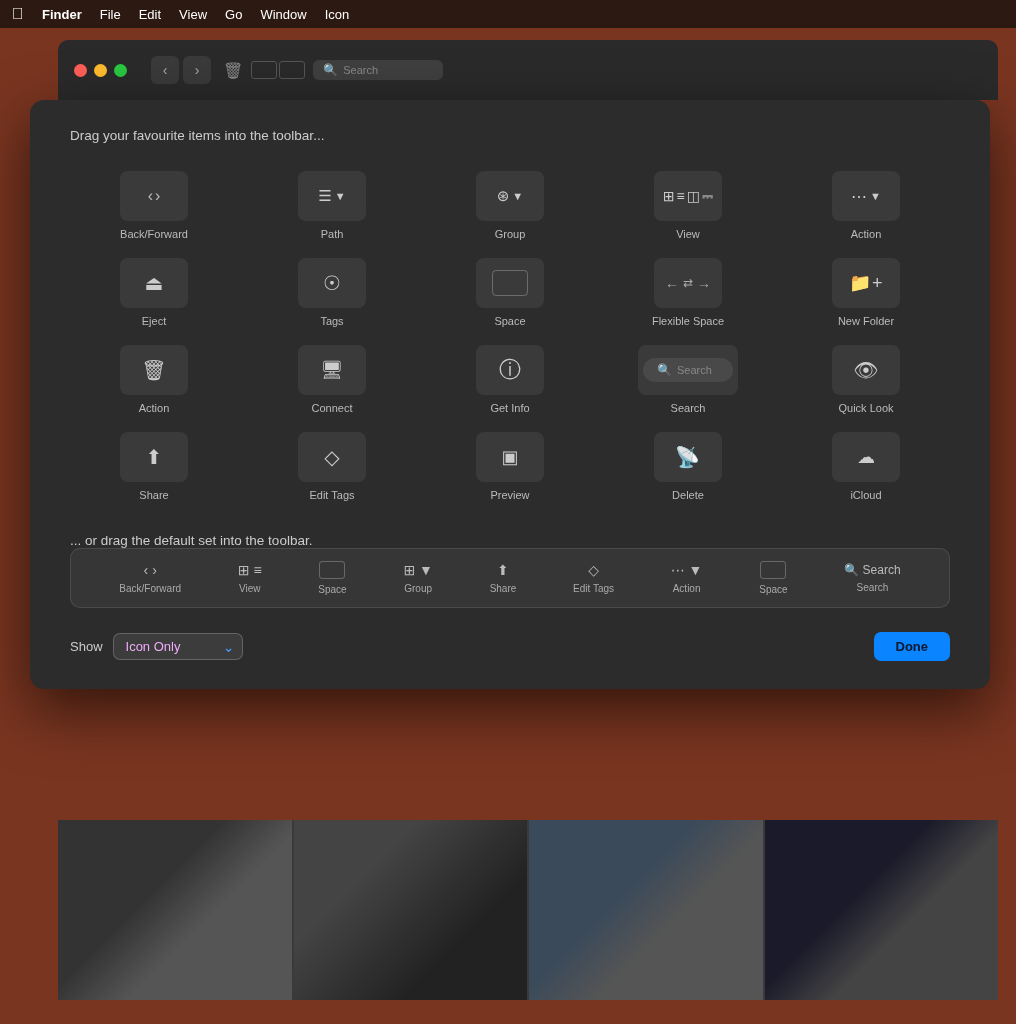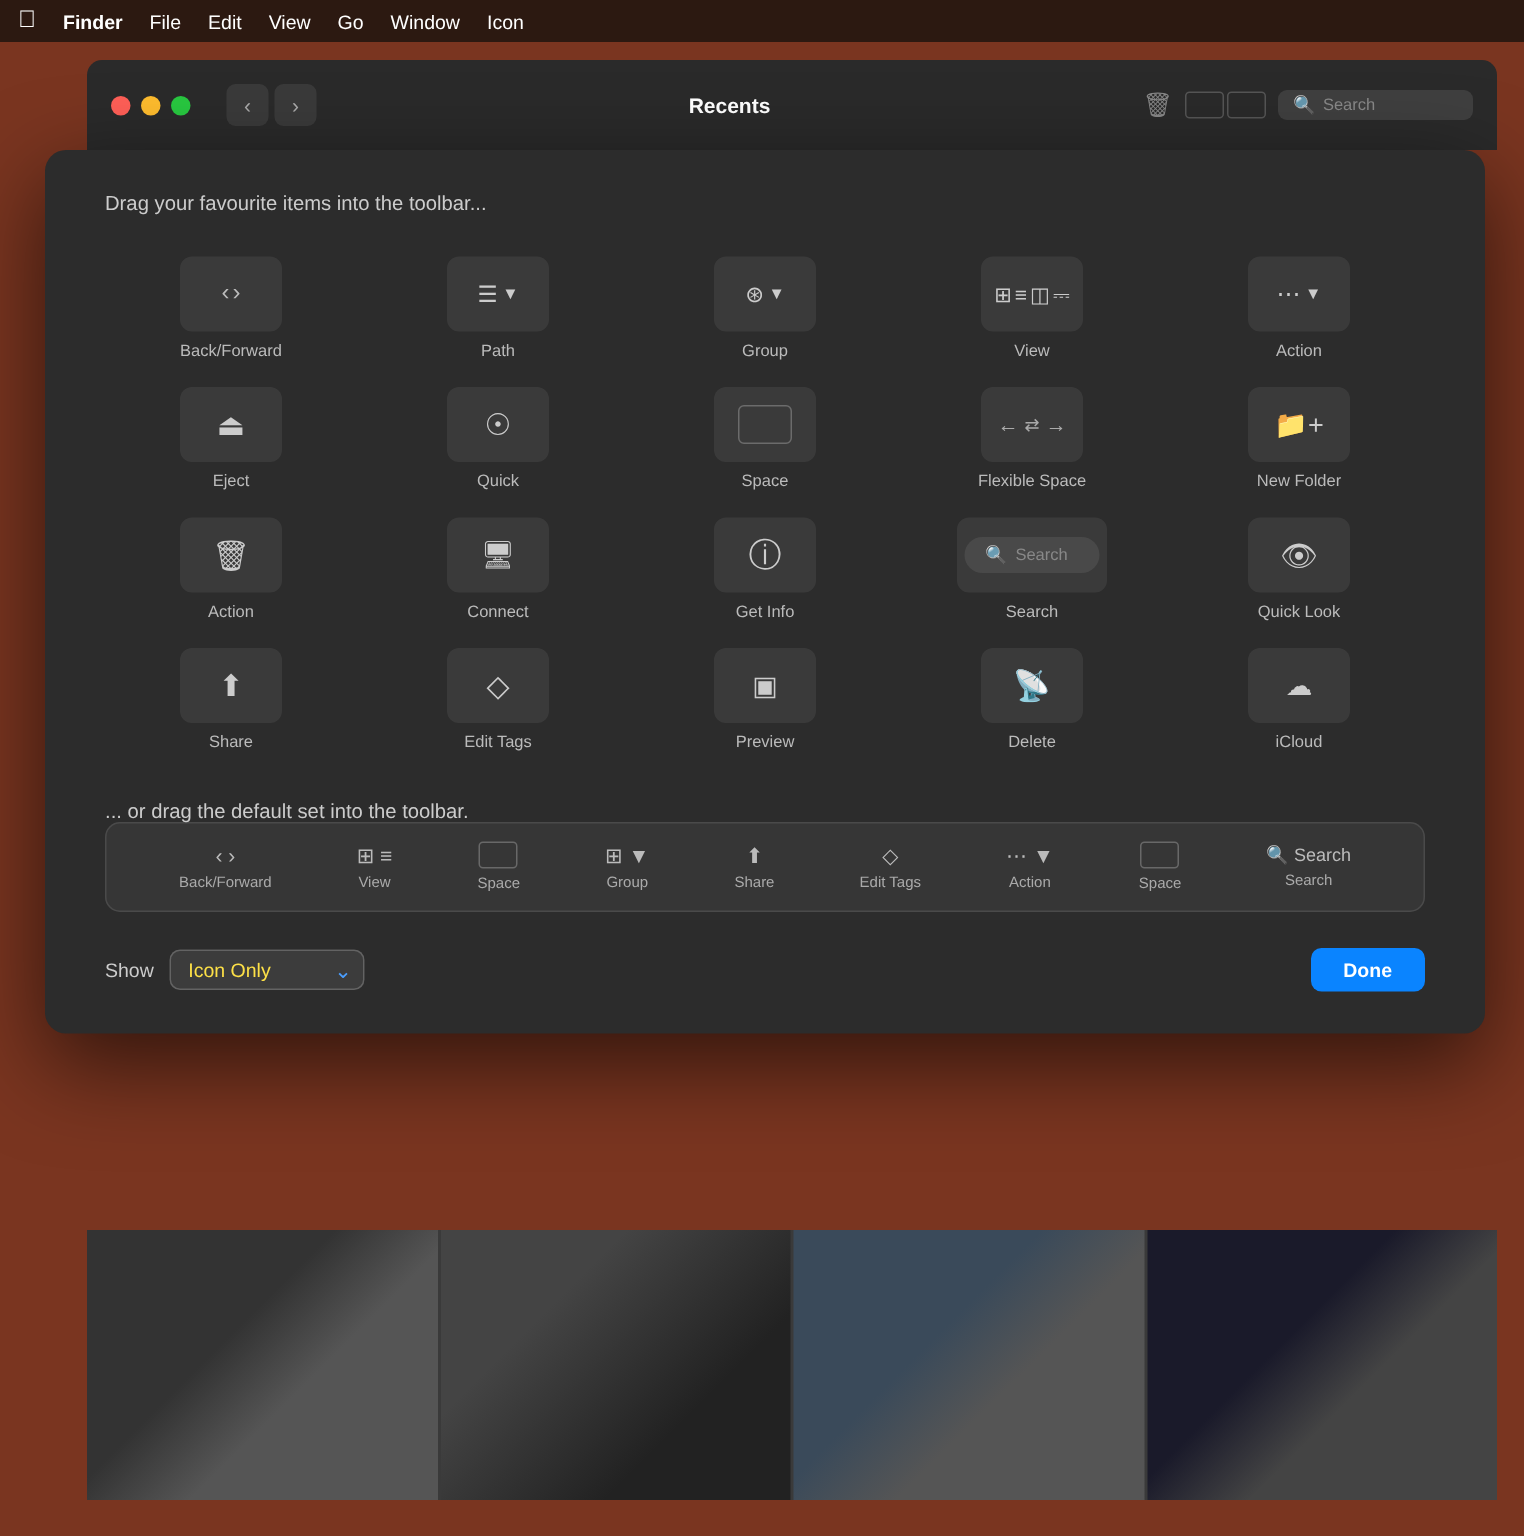--- a/index.html
+++ b/index.html
@@ -200,39 +200,39 @@
     .show-dropdown {
       position: relative;
       display: flex;
       align-items: center;
     }
 
     .show-dropdown-box {
       background: rgba(255,255,255,0.08);
       border: 1px solid rgba(255,255,255,0.2);
       border-radius: 7px;
-      color: #fde047;
+      color: #f0abfc;
       font-size: 13px;
       padding: 5px 30px 5px 12px;
       display: flex; align-items: center; gap: 6px;
       cursor: pointer;
       min-width: 130px;
     }
 
     .show-dropdown-arrow {
       position: absolute;
       right: 8px;
       color: #4a9eff;
       font-size: 14px;
       pointer-events: none;
     }
 
     .done-button {
       background: #0a84ff;
-      color: #ffffff;
+      color: #0f172a;
       border: none;
       border-radius: 7px;
       font-size: 13px;
       font-weight: 600;
       padding: 7px 22px;
       cursor: pointer;
     }
 
     
     .finder-content {
@@ -291,21 +291,20 @@
 <div class="finder-window">
   <div class="traffic-lights">
     <div class="tl red"></div>
     <div class="tl yellow"></div>
     <div class="tl green"></div>
   </div>
   <div class="finder-nav">
     <div class="finder-nav-btn">‹</div>
     <div class="finder-nav-btn">›</div>
   </div>
-  <div class="finder-title">Recents</div>
   <div class="finder-toolbar-right">
     <span class="finder-trash-btn">🗑</span>
     <div class="finder-view-btns">
       <div class="finder-view-btn"></div>
       <div class="finder-view-btn"></div>
     </div>
     <div class="finder-search-box">
       <span>🔍</span>
       <span style="font-size:11px;">Search</span>
     </div>
@@ -374,21 +373,21 @@
       <div class="toolbar-item-icon">
         <span style="font-size:20px;color:#ccc;">⏏</span>
       </div>
       <div class="toolbar-item-label">Eject</div>
     </div>
 
     <div class="toolbar-item">
       <div class="toolbar-item-icon">
         <span style="font-size:20px;color:#ccc;">☉</span>
       </div>
-      <div class="toolbar-item-label">Quick</div>
+      <div class="toolbar-item-label">Tags</div>
     </div>
 
     <div class="toolbar-item">
       <div class="toolbar-item-icon">
         <div class="space-box"></div>
       </div>
       <div class="toolbar-item-label">Space</div>
     </div>
 
     <div class="toolbar-item">

